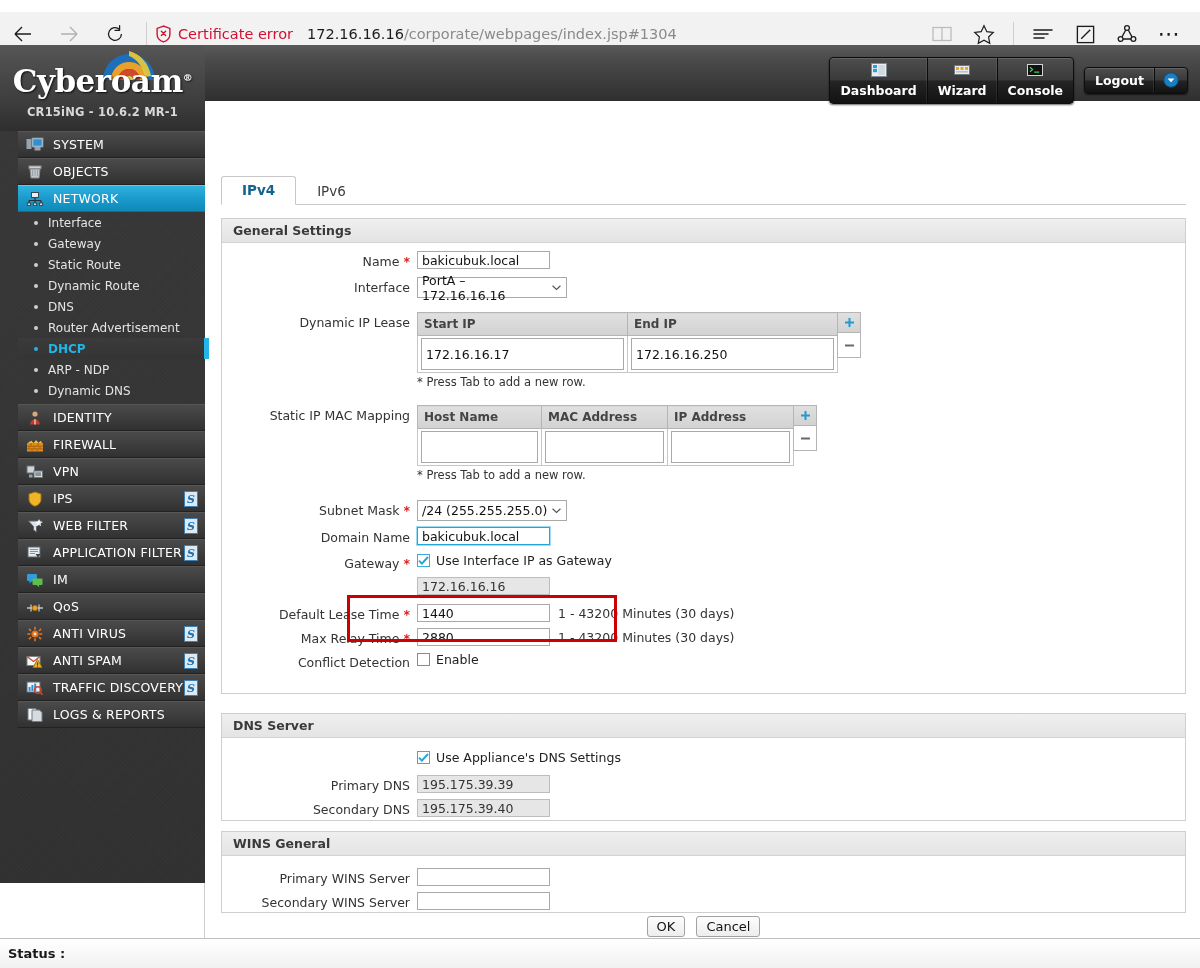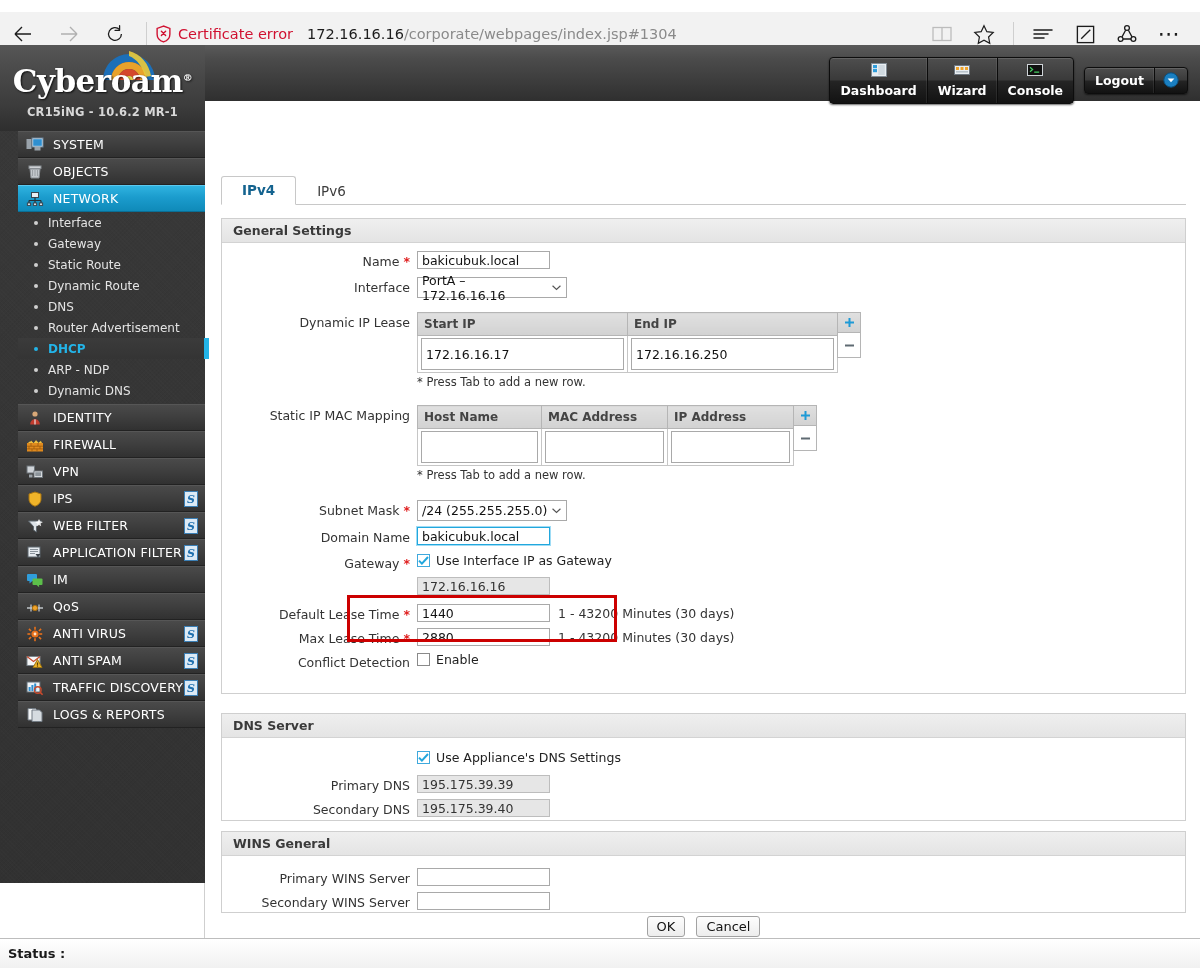--- a/index.html
+++ b/index.html
@@ -901,21 +901,21 @@
             <span class="req">*</span>
           </div>
           <div class="fctl">
             <input class="txt" style="width: 133px;" value="1440">
             <span class="hint">1 - 43200 Minutes (30 days)</span>
           </div>
         </div>
 
         <div class="frow" style="margin-bottom:6px;">
           <div class="flabel">
-            <span>Max Lease Time</span>
+            <span>Max Relay Time</span>
             <span class="req">*</span>
           </div>
           <div class="fctl">
             <input class="txt" style="width: 133px;" value="2880">
             <span class="hint">1 - 43200 Minutes (30 days)</span>
           </div>
         </div>
 
         <div class="frow" style="margin-bottom:2px;">
           <div class="flabel">Conflict Detection</div>

